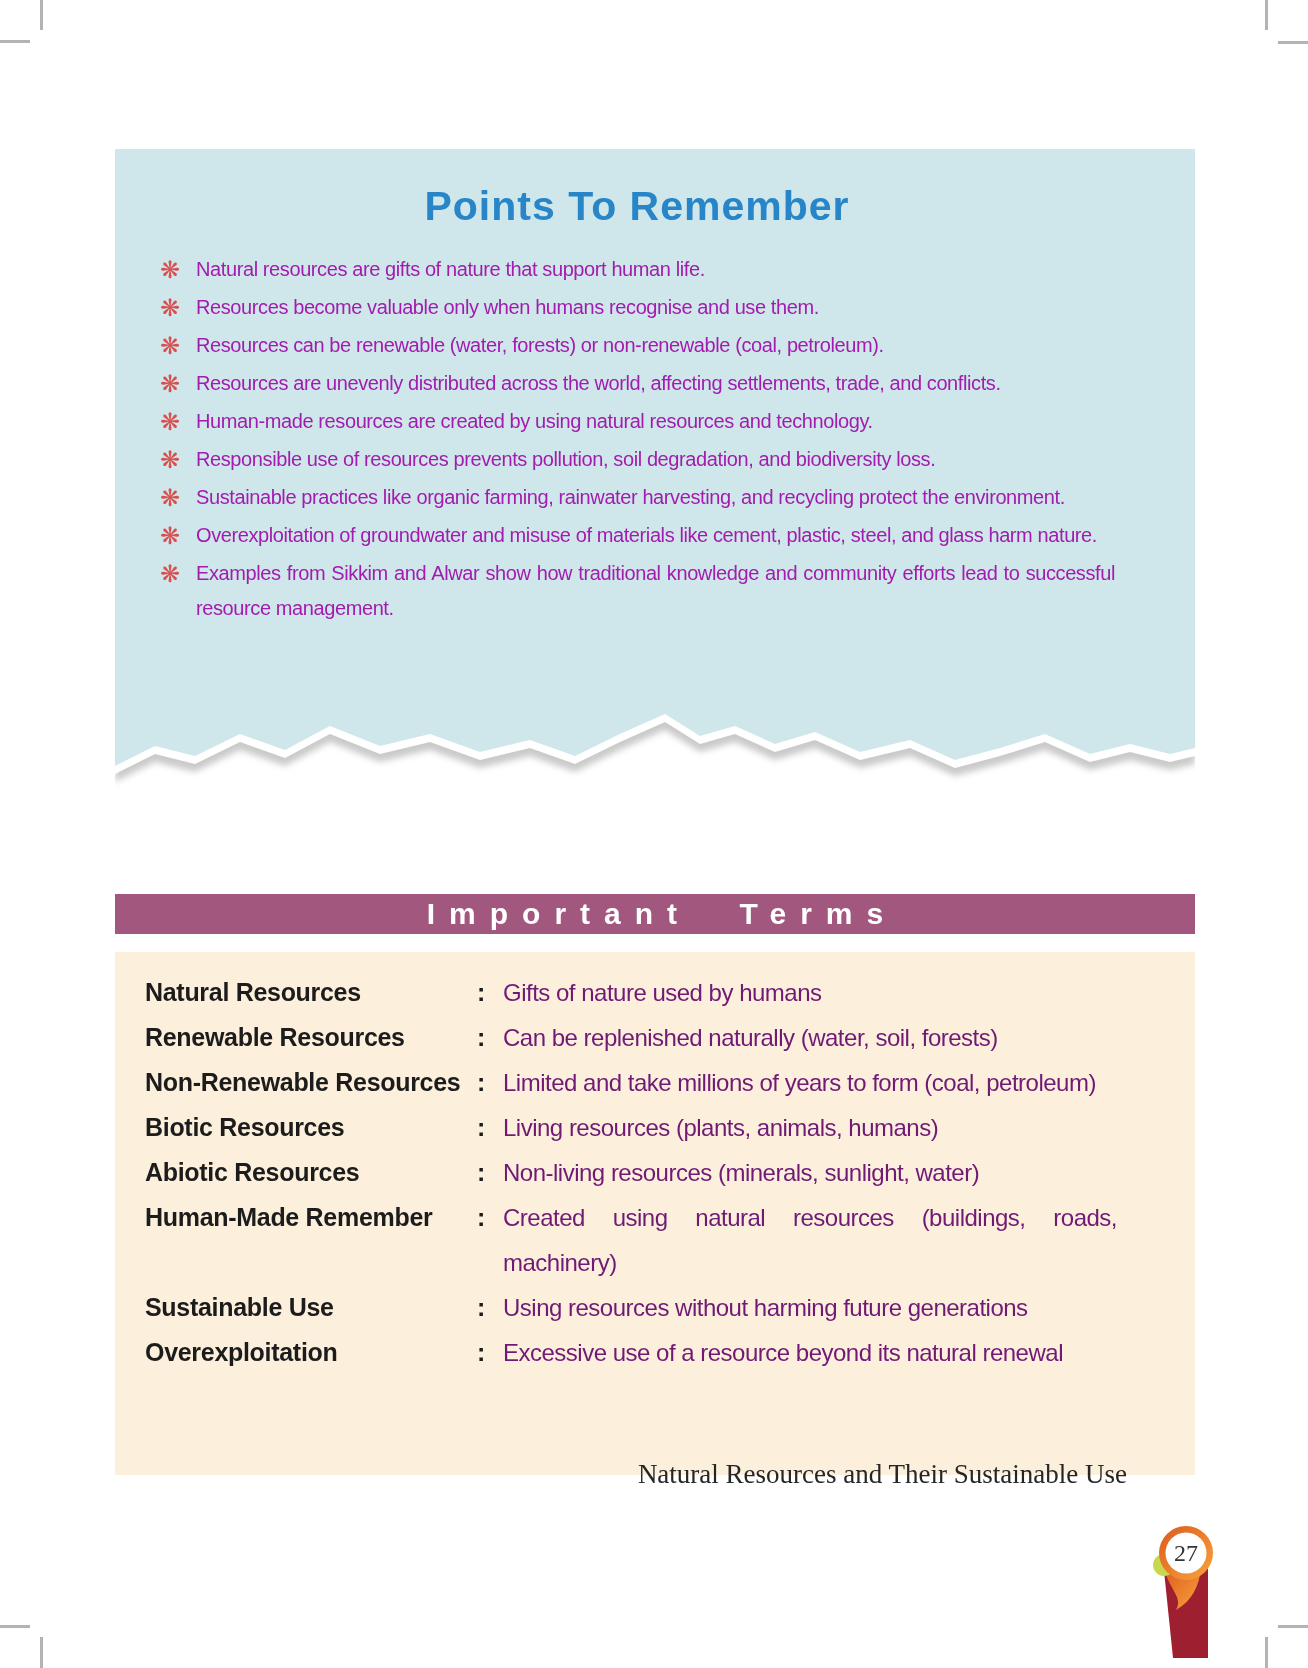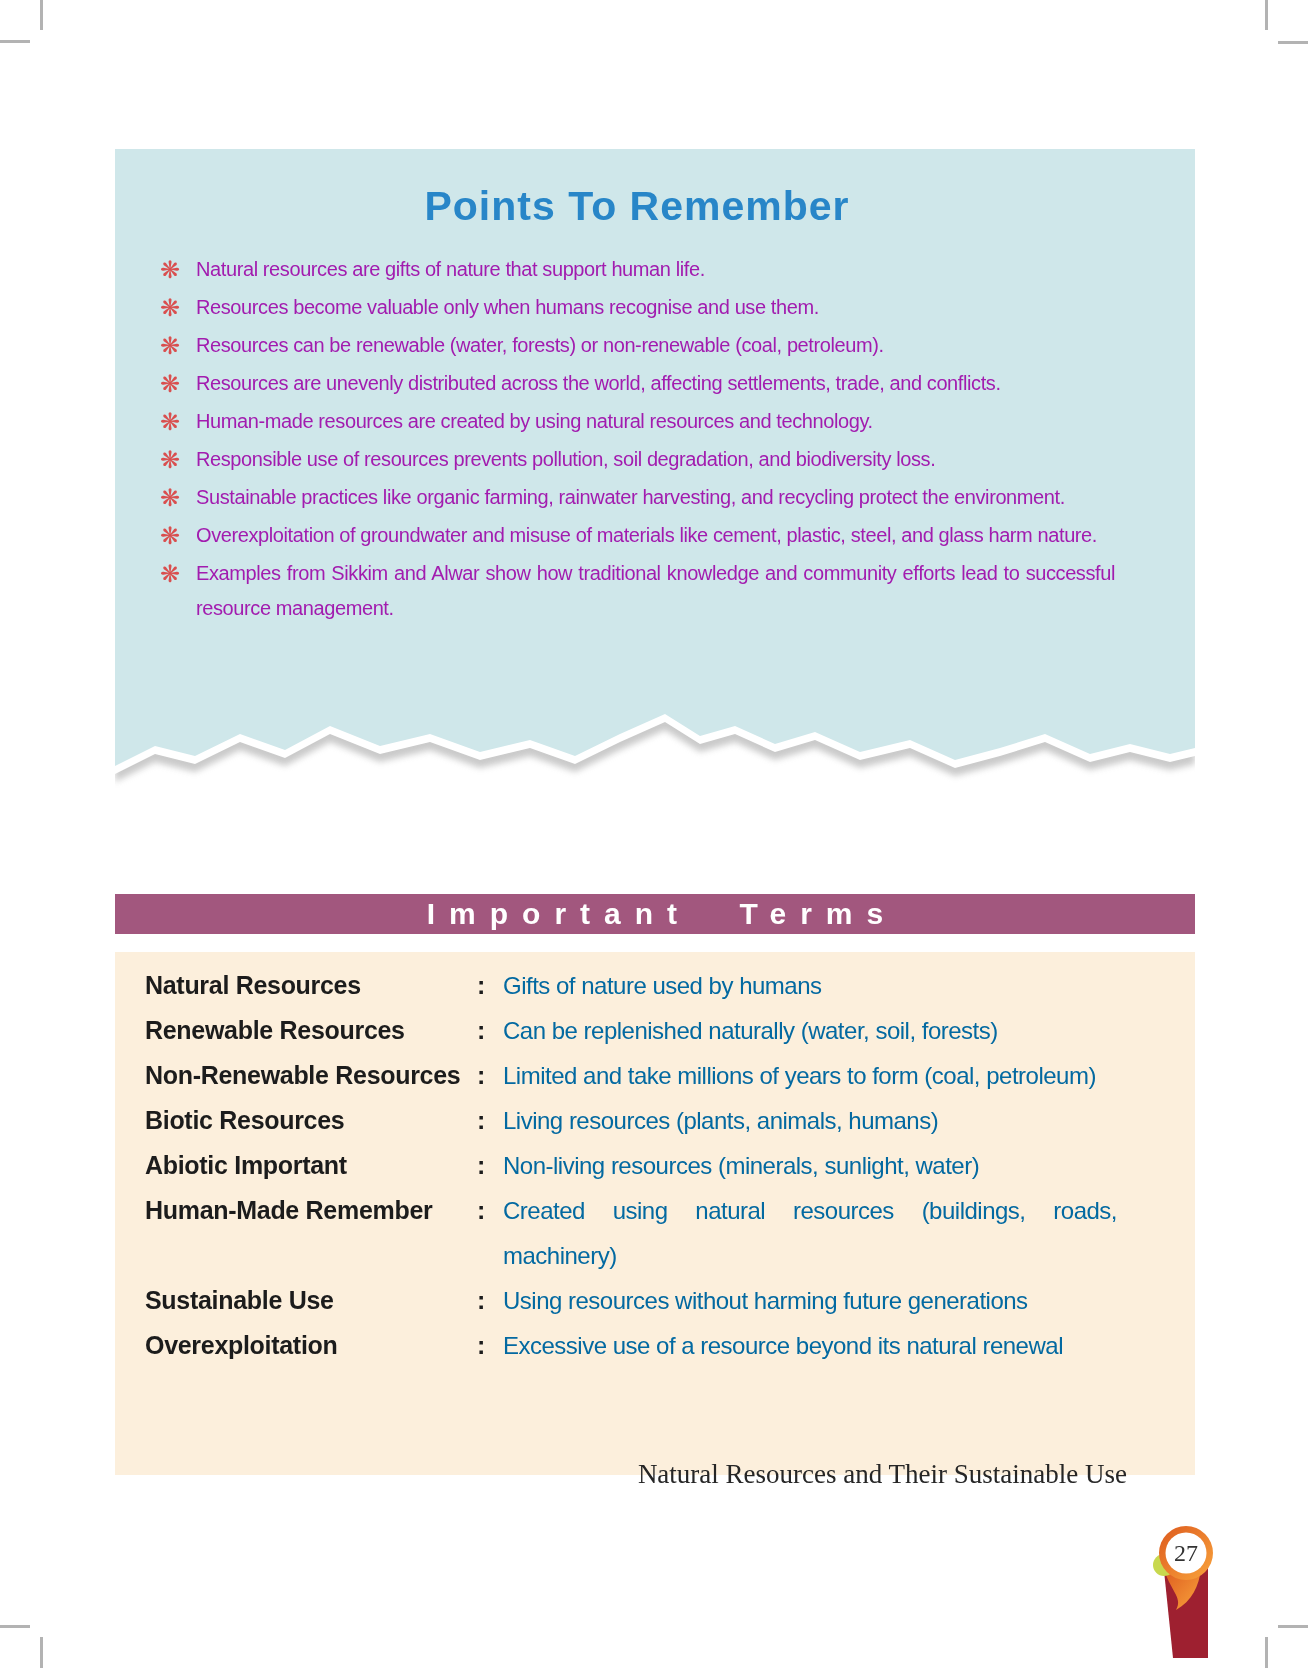--- a/index.html
+++ b/index.html
@@ -22,27 +22,27 @@
   .btext{flex:1;display:block;font-size:20px;line-height:35px;color:#a21caf;
          letter-spacing:-0.4px;text-align:justify;}
   .torn{display:block;}
 
   
   .terms-header{position:absolute;left:115px;top:894px;width:1080px;height:40px;
                 background:#a2577e;color:#ffffff;display:flex;align-items:center;
                 justify-content:center;font-size:30px;font-weight:700;
                 letter-spacing:14px;word-spacing:26px;text-indent:14px;}
   .terms-panel{position:absolute;left:115px;top:952px;width:1080px;height:523px;
-               background:#fcefdc;box-sizing:border-box;padding-top:11px;}
+               background:#fcefdc;box-sizing:border-box;padding-top:18px;}
   .trow{display:grid;grid-template-columns:332px 26px 1fr;
         padding:0 78px 0 30px;}
   .tlabel{font-weight:700;color:#1c1c1c;font-size:25px;line-height:45px;
           letter-spacing:-0.3px;white-space:nowrap;}
   .tcolon{font-weight:700;color:#1c1c1c;font-size:25px;line-height:45px;}
-  .tdef{font-size:24px;line-height:45px;color:#0369a1;letter-spacing:-0.5px;
+  .tdef{font-size:24px;line-height:45px;color:#701a75;letter-spacing:-0.5px;
         text-align:justify;}
 
   
   .footer-title{position:absolute;right:181px;top:1458px;
                 font-family:"Liberation Serif",serif;font-size:27px;
                 color:#262626;line-height:33px;}
   .badge{position:absolute;left:1140px;top:1513px;}
 </style>
 </head>
 <body>
@@ -141,21 +141,21 @@
         <div class="tdef">Limited and take millions of years to form (coal, petroleum)</div>
       </div>
 
       <div class="trow">
         <div class="tlabel">Biotic Resources</div>
         <div class="tcolon">:</div>
         <div class="tdef">Living resources (plants, animals, humans)</div>
       </div>
 
       <div class="trow">
-        <div class="tlabel">Abiotic Important</div>
+        <div class="tlabel">Abiotic Resources</div>
         <div class="tcolon">:</div>
         <div class="tdef">Non-living resources (minerals, sunlight, water)</div>
       </div>
 
       <div class="trow">
         <div class="tlabel">Human-Made Remember</div>
         <div class="tcolon">:</div>
         <div class="tdef">Created using natural resources (buildings, roads, machinery)</div>
       </div>
 

